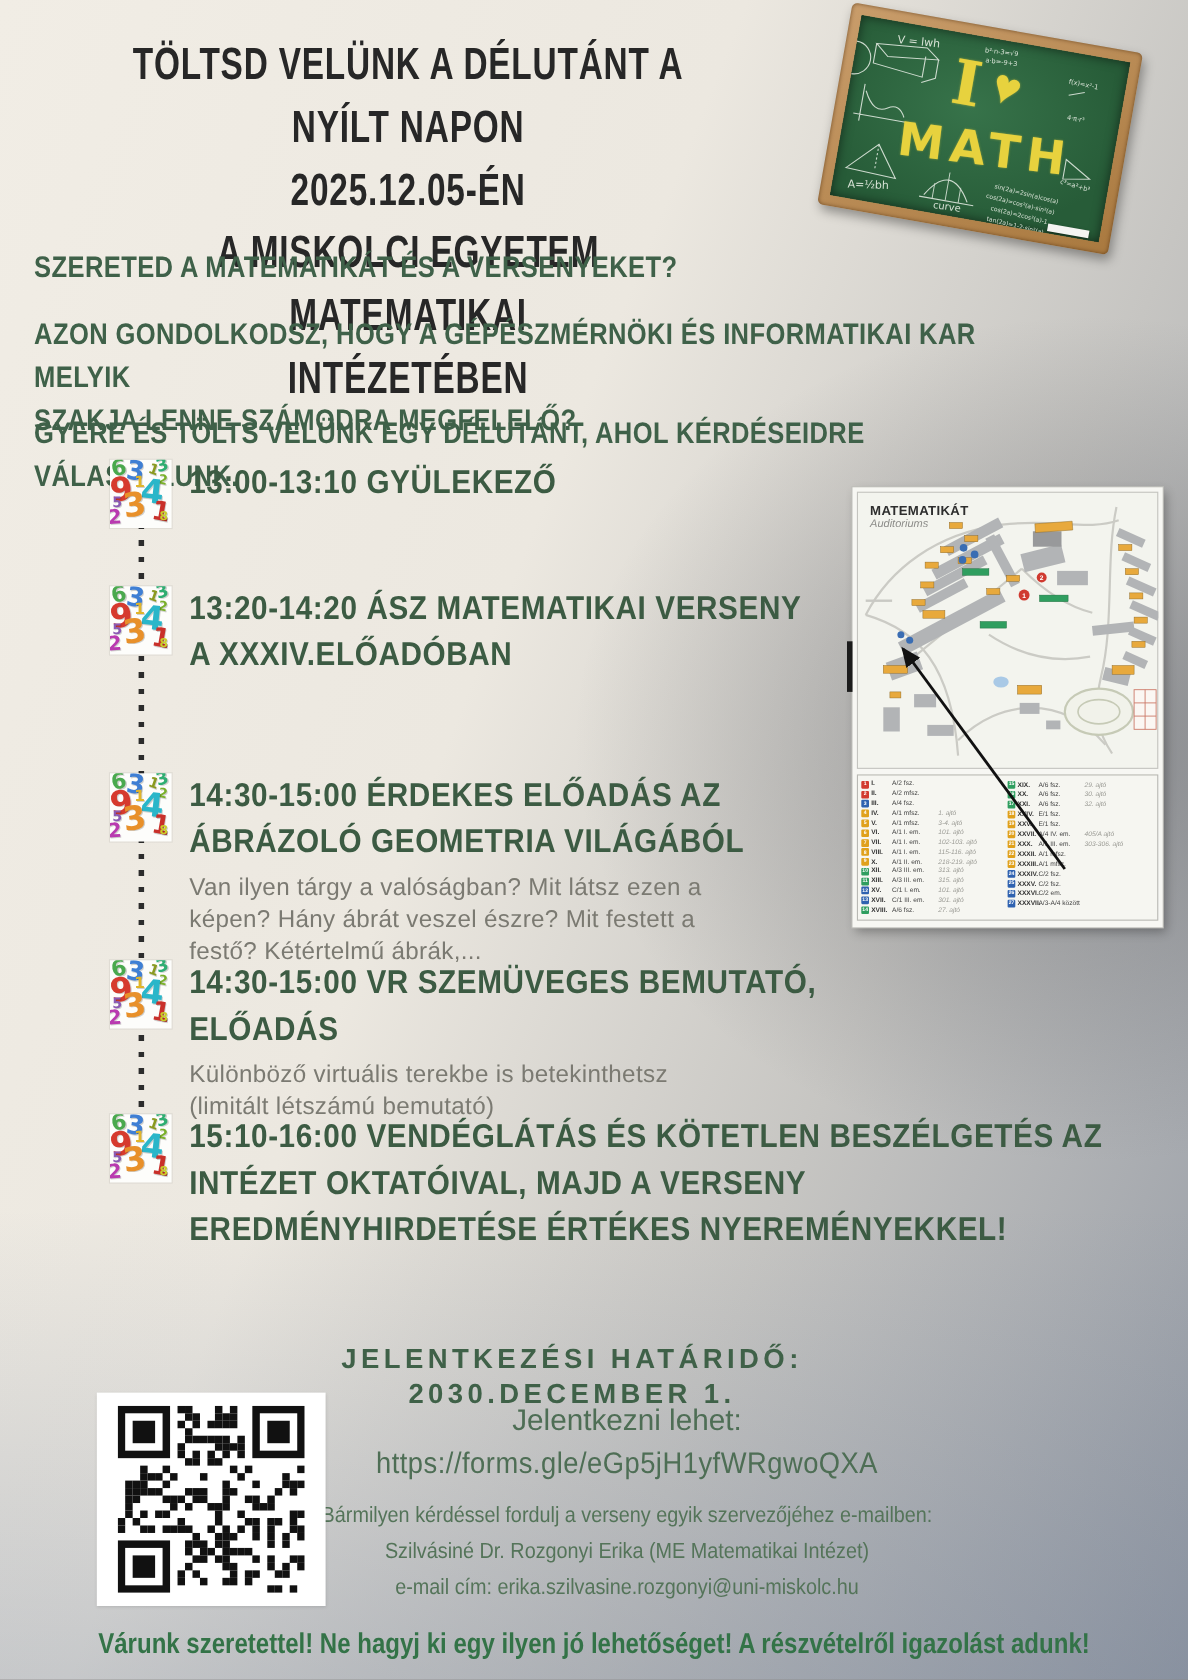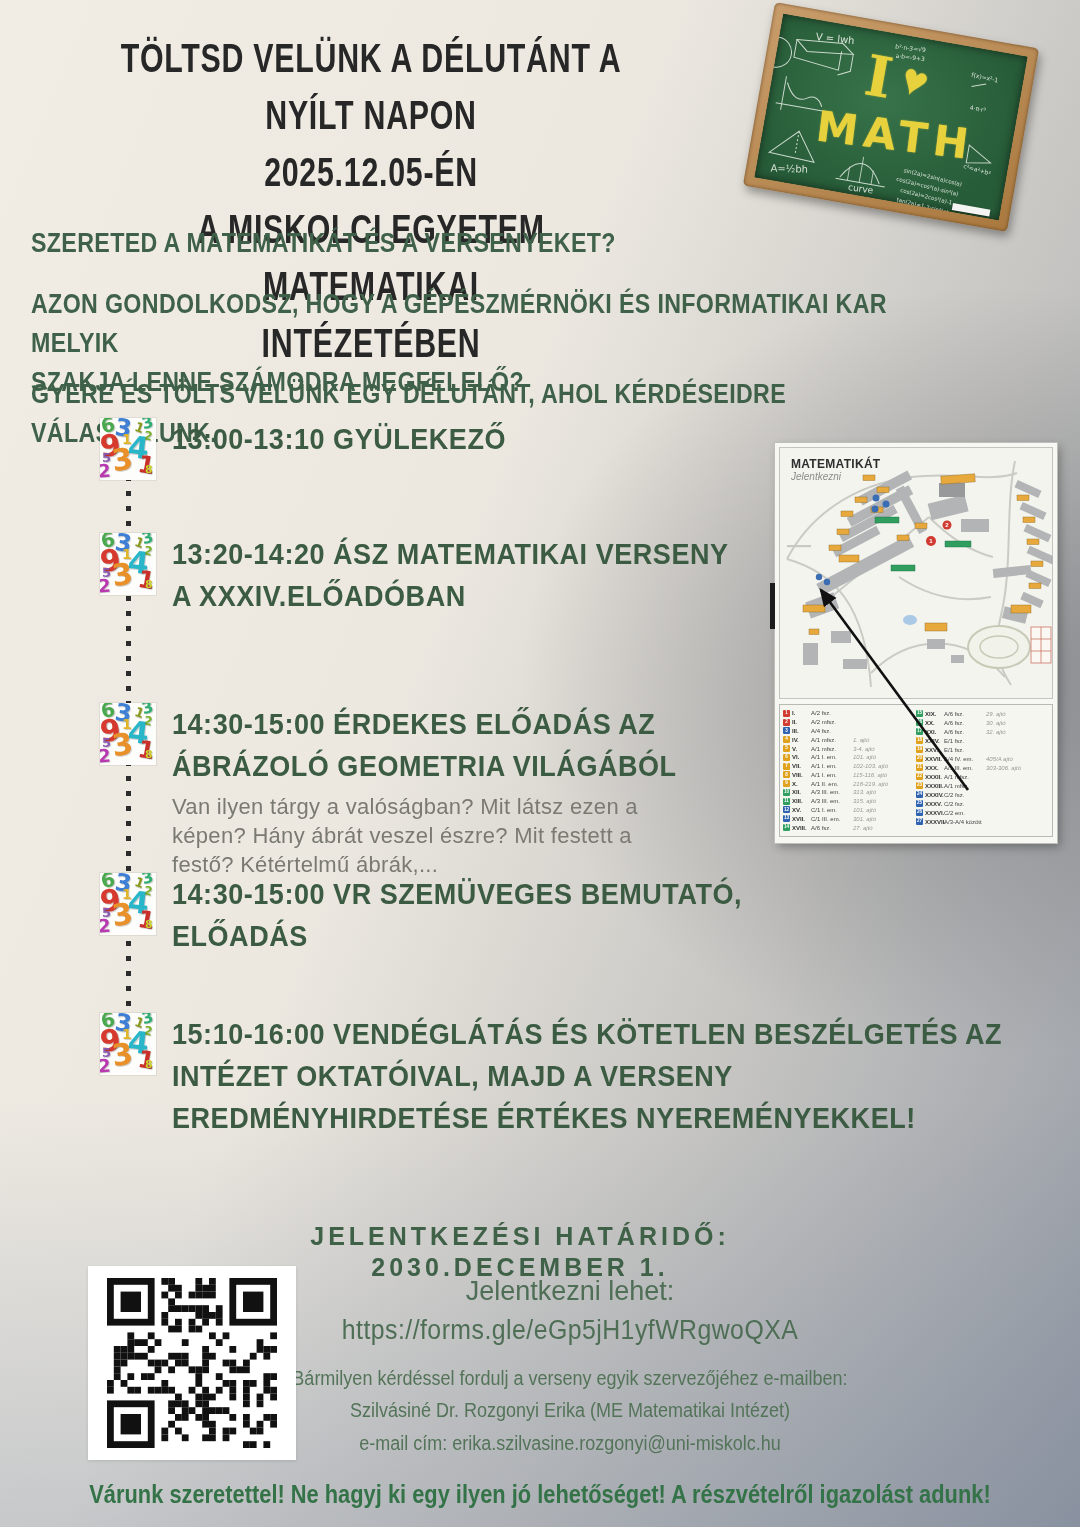--- a/index.html
+++ b/index.html
@@ -267,20 +267,22 @@
         <span style="left: 28px; top: 15px; font-size: 30px; color: rgb(42, 182, 201); transform: rotate(6deg);">4</span>
         <span style="left: 2px; top: 33px; font-size: 13px; color: rgb(138, 90, 180); transform: rotate(0deg);">5</span>
         <span style="left: 12px; top: 27px; font-size: 30px; color: rgb(232, 144, 42); transform: rotate(-8deg);">3</span>
         <span style="left: 38px; top: 35px; font-size: 24px; color: rgb(201, 48, 42); transform: rotate(10deg);">1</span>
         <span style="left: -2px; top: 44px; font-size: 18px; color: rgb(185, 58, 176); transform: rotate(-4deg);">2</span>
         <span style="left: 45px; top: 46px; font-size: 11px; color: rgb(201, 206, 42); transform: rotate(0deg);">8</span>
       </div>
     <div>
       <div class="t-head">14:30-15:00 VR SZEMÜVEGES BEMUTATÓ,
 ELŐADÁS</div>
+      <div class="t-sub">Különböző virtuális terekbe is betekinthetsz
+(limitált létszámú bemutató)</div>
     </div>
   </div>
 
   <div class="t-item" style="top:1013px">
     <div class="num-icon">
         <span style="left: 1px; top: -3px; font-size: 20px; color: rgb(74, 169, 78); transform: rotate(-12deg);">6</span>
         <span style="left: 15px; top: -2px; font-size: 24px; color: rgb(63, 127, 212); transform: rotate(8deg);">3</span>
         <span style="left: 35px; top: 3px; font-size: 13px; color: rgb(138, 154, 32); transform: rotate(20deg);">1</span>
         <span style="left: 42px; top: -3px; font-size: 16px; color: rgb(47, 174, 114); transform: rotate(-15deg);">3</span>
         <span style="left: 0px; top: 13px; font-size: 30px; color: rgb(214, 58, 46); transform: rotate(-6deg);">9</span>
@@ -298,21 +300,21 @@
 INTÉZET OKTATÓIVAL, MAJD A VERSENY
 EREDMÉNYHIRDETÉSE ÉRTÉKES NYEREMÉNYEKKEL!</div>
     </div>
   </div>
 
   <div class="abs map-fig">
     <div class="map-bar"></div>
     <div class="map-inner-border"></div>
     <div class="map-head">
       <div class="map-title">MATEMATIKÁT</div>
-      <div class="map-subtitle">Jelentkezni</div>
+      <div class="map-subtitle">Auditoriums</div>
     </div>
     <svg class="map-svg" width="274" height="252" viewBox="0 0 274 252">
 
       <g stroke="#cbcbc5" stroke-width="2" fill="none">
         <path d="M8,112 C30,70 72,38 132,30 C178,24 210,36 238,26"></path>
         <path d="M236,14 C226,60 234,120 222,168 C214,202 220,220 232,238"></path>
         <path d="M8,112 C56,126 86,158 92,240"></path>
         <path d="M92,226 C130,188 186,184 226,230"></path>
         <path d="M40,160 L150,70"></path>
         <path d="M150,70 C170,90 190,104 214,110"></path>

